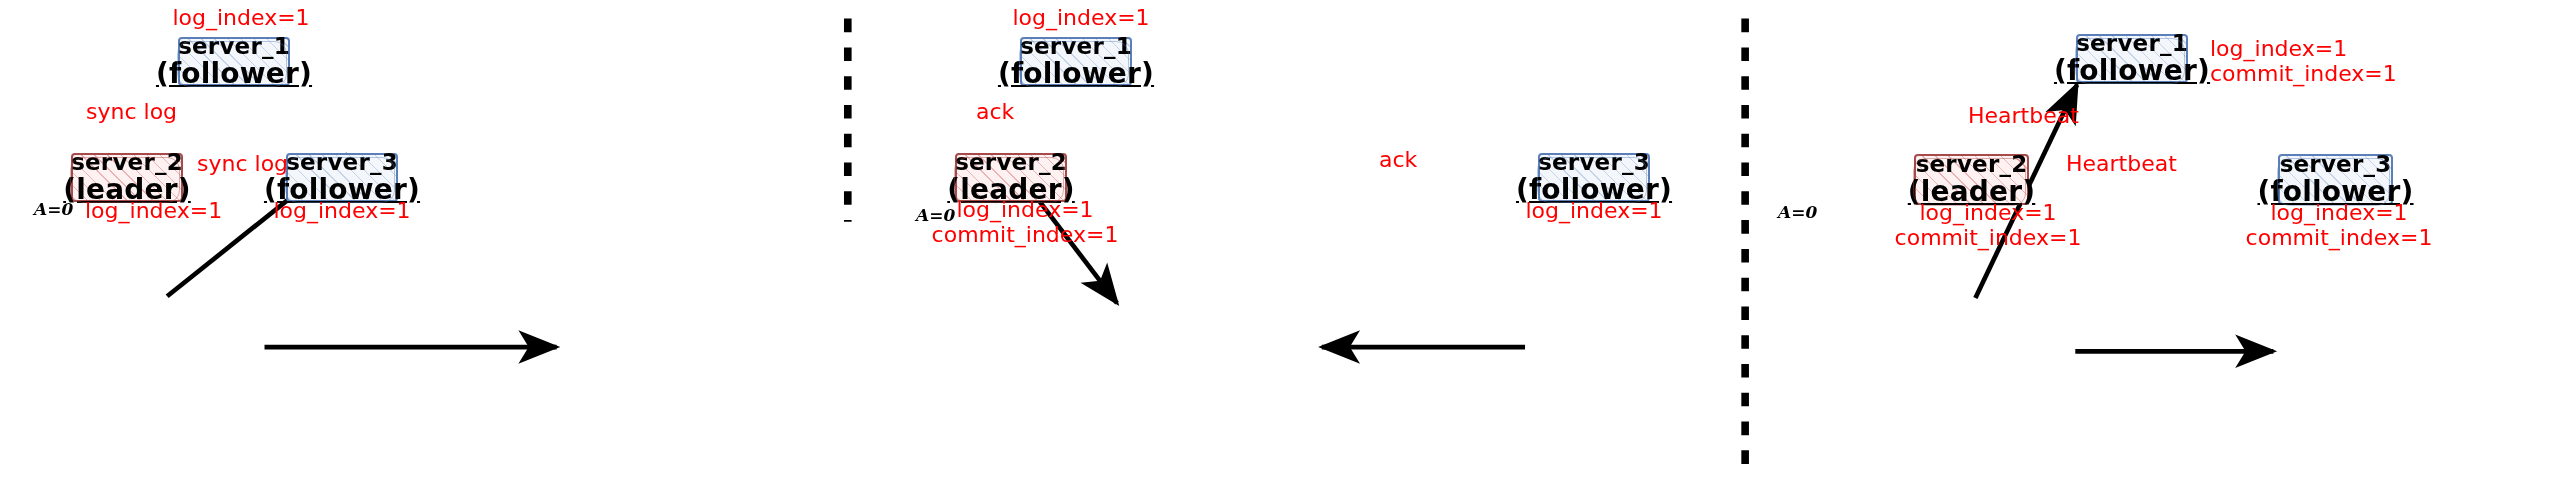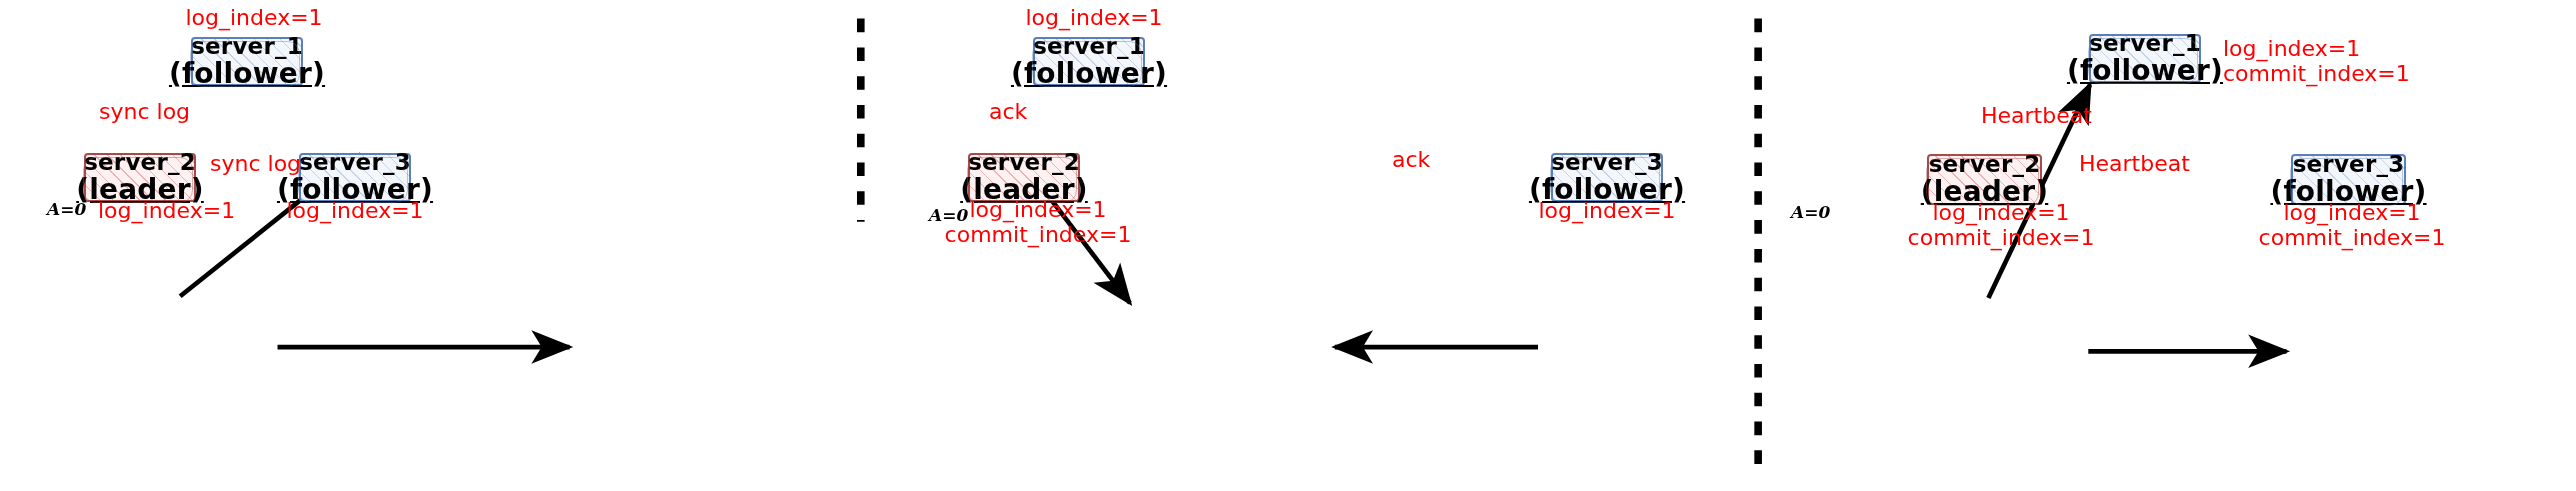--- a/index.html
+++ b/index.html
@@ -1,21 +1,21 @@
 <!DOCTYPE html>
 <html style="font-size:13.6px"><head>
 <meta charset="utf-8">
 <style>
   html,body{margin:0;padding:0;background:#ffffff;}
   body{
     width:2576px;height:491px;
     font-family:"DejaVu Sans","Liberation Sans",sans-serif;
     overflow:hidden;position:relative;
   }
-  .canvas{position:absolute;left:13px;top:0;width:2492px;height:491px;}
+  .canvas{position:absolute;left:0;top:0;width:2492px;height:491px;}
   .panel{position:absolute;top:0;height:491px;}
   svg.layer{position:absolute;left:0;top:0;width:2576px;height:491px;pointer-events:none;}
 
   
   .node{
     position:absolute;
     box-sizing:border-box;
     display:flex;flex-direction:column;
     align-items:center;justify-content:center;
     border-radius:4px;

